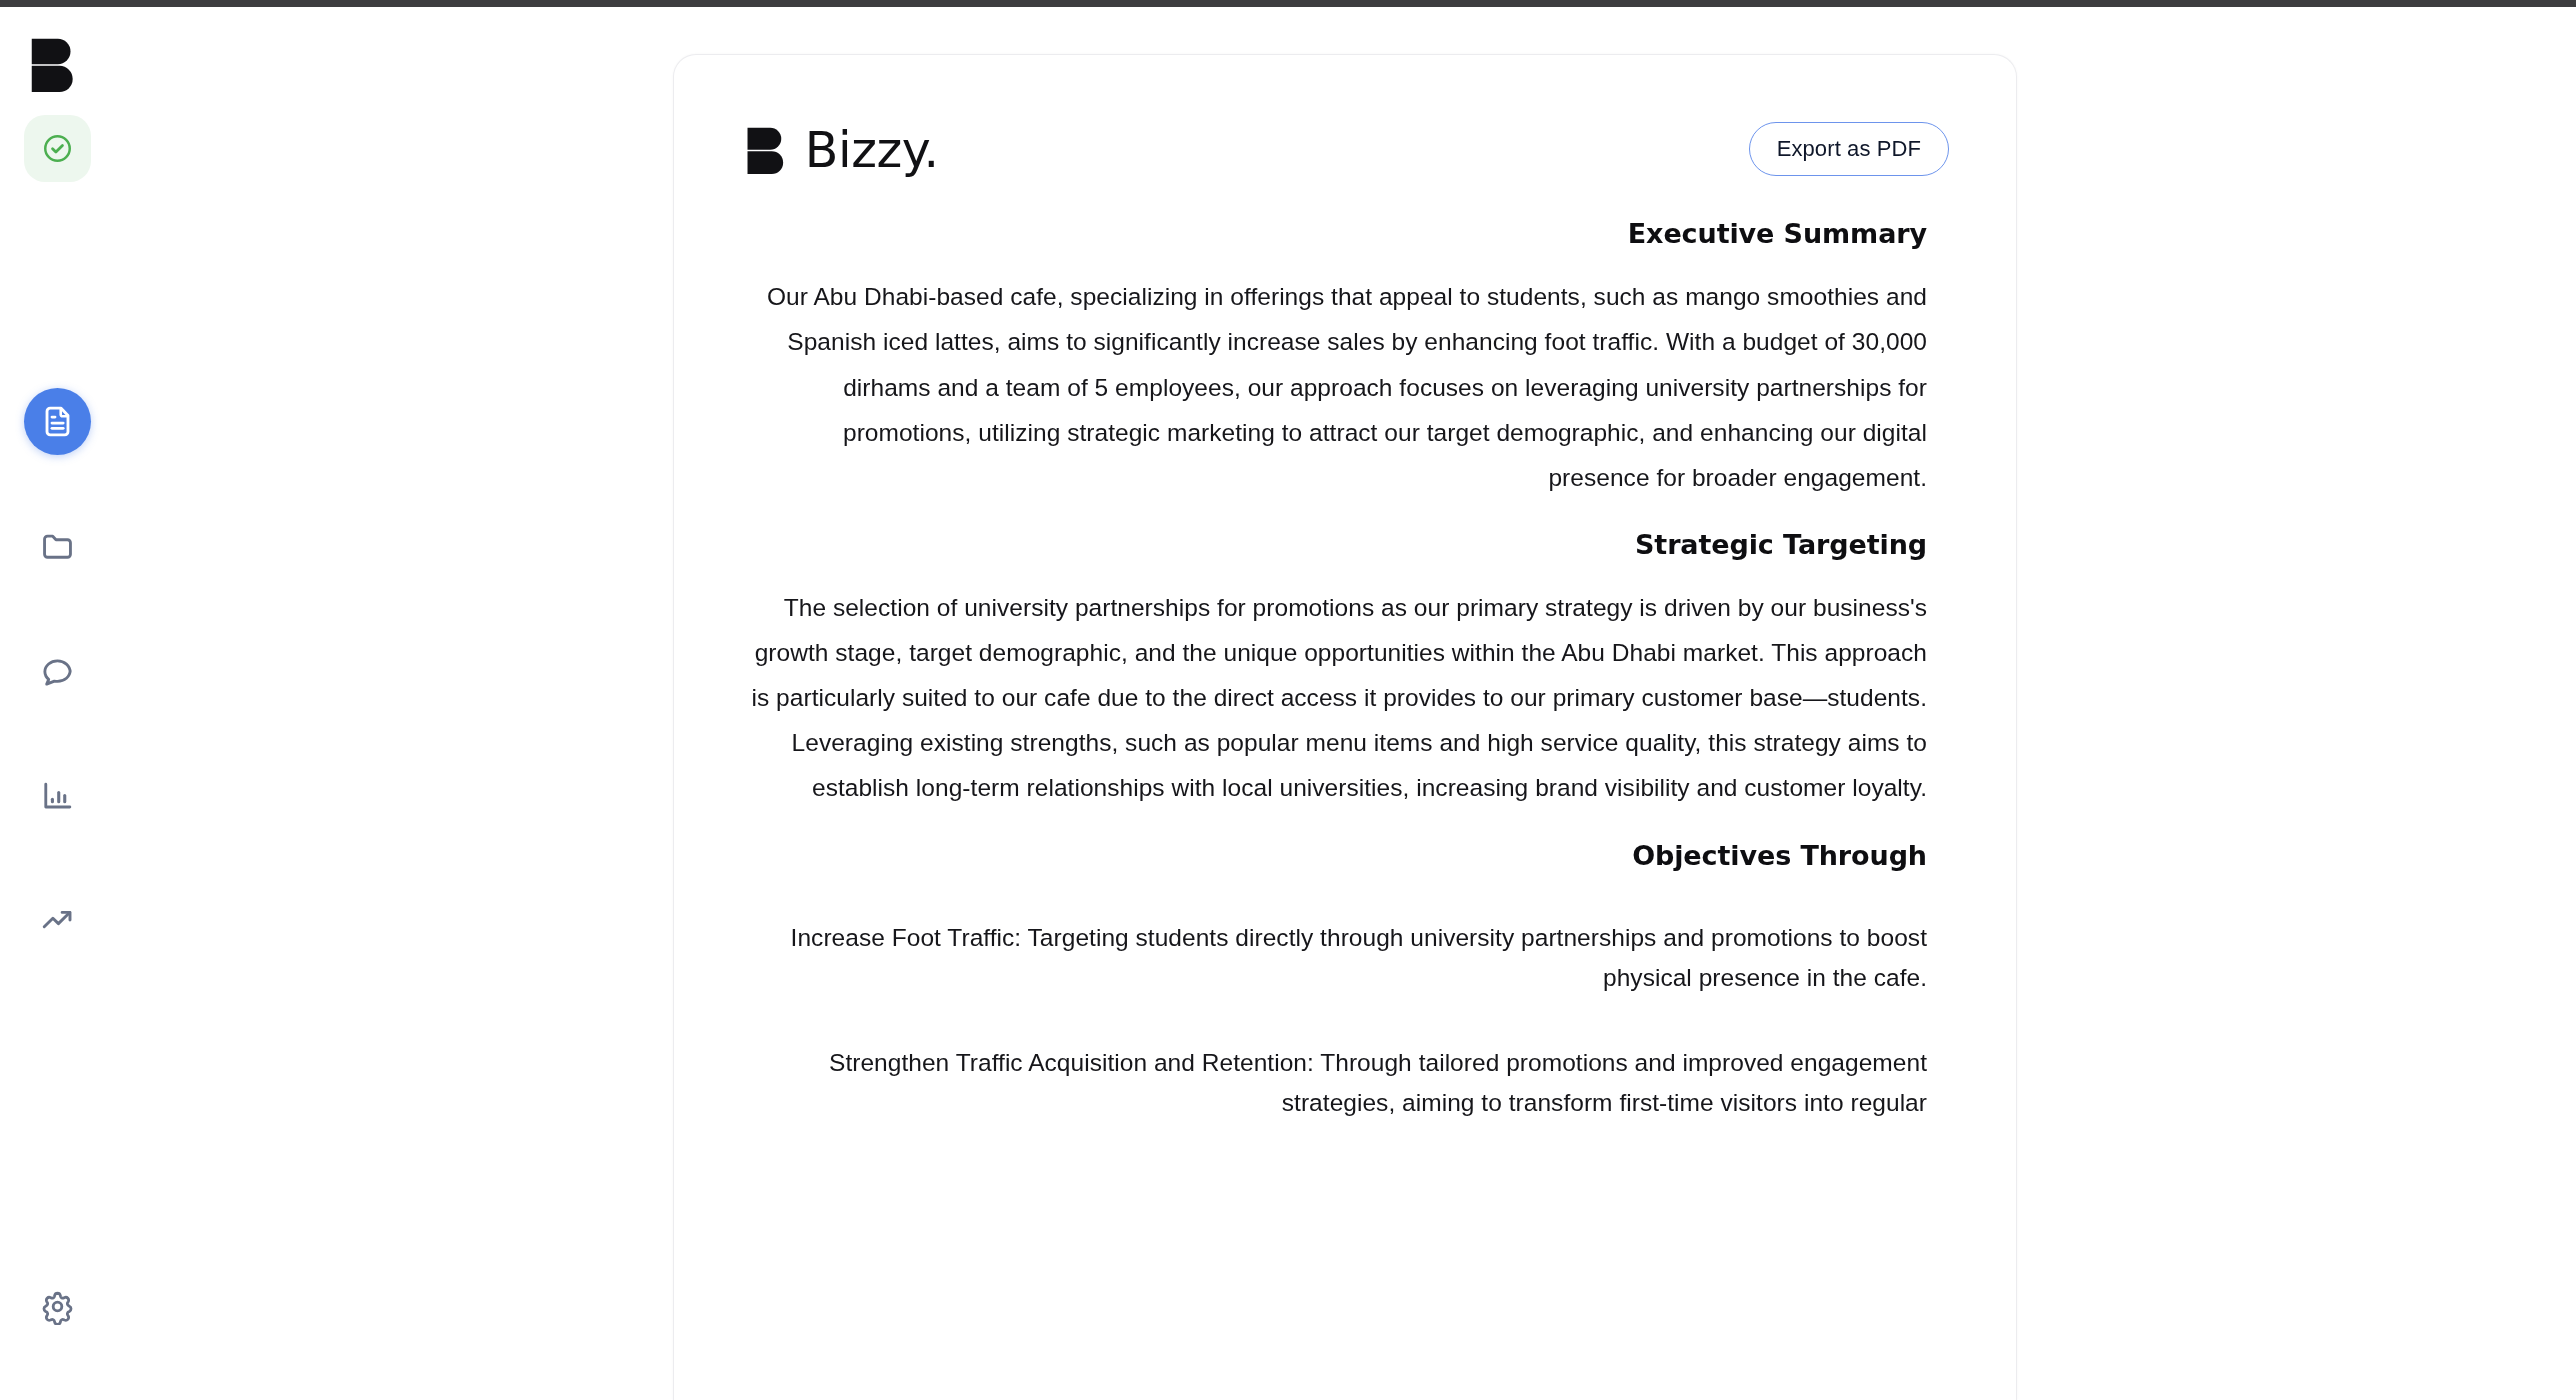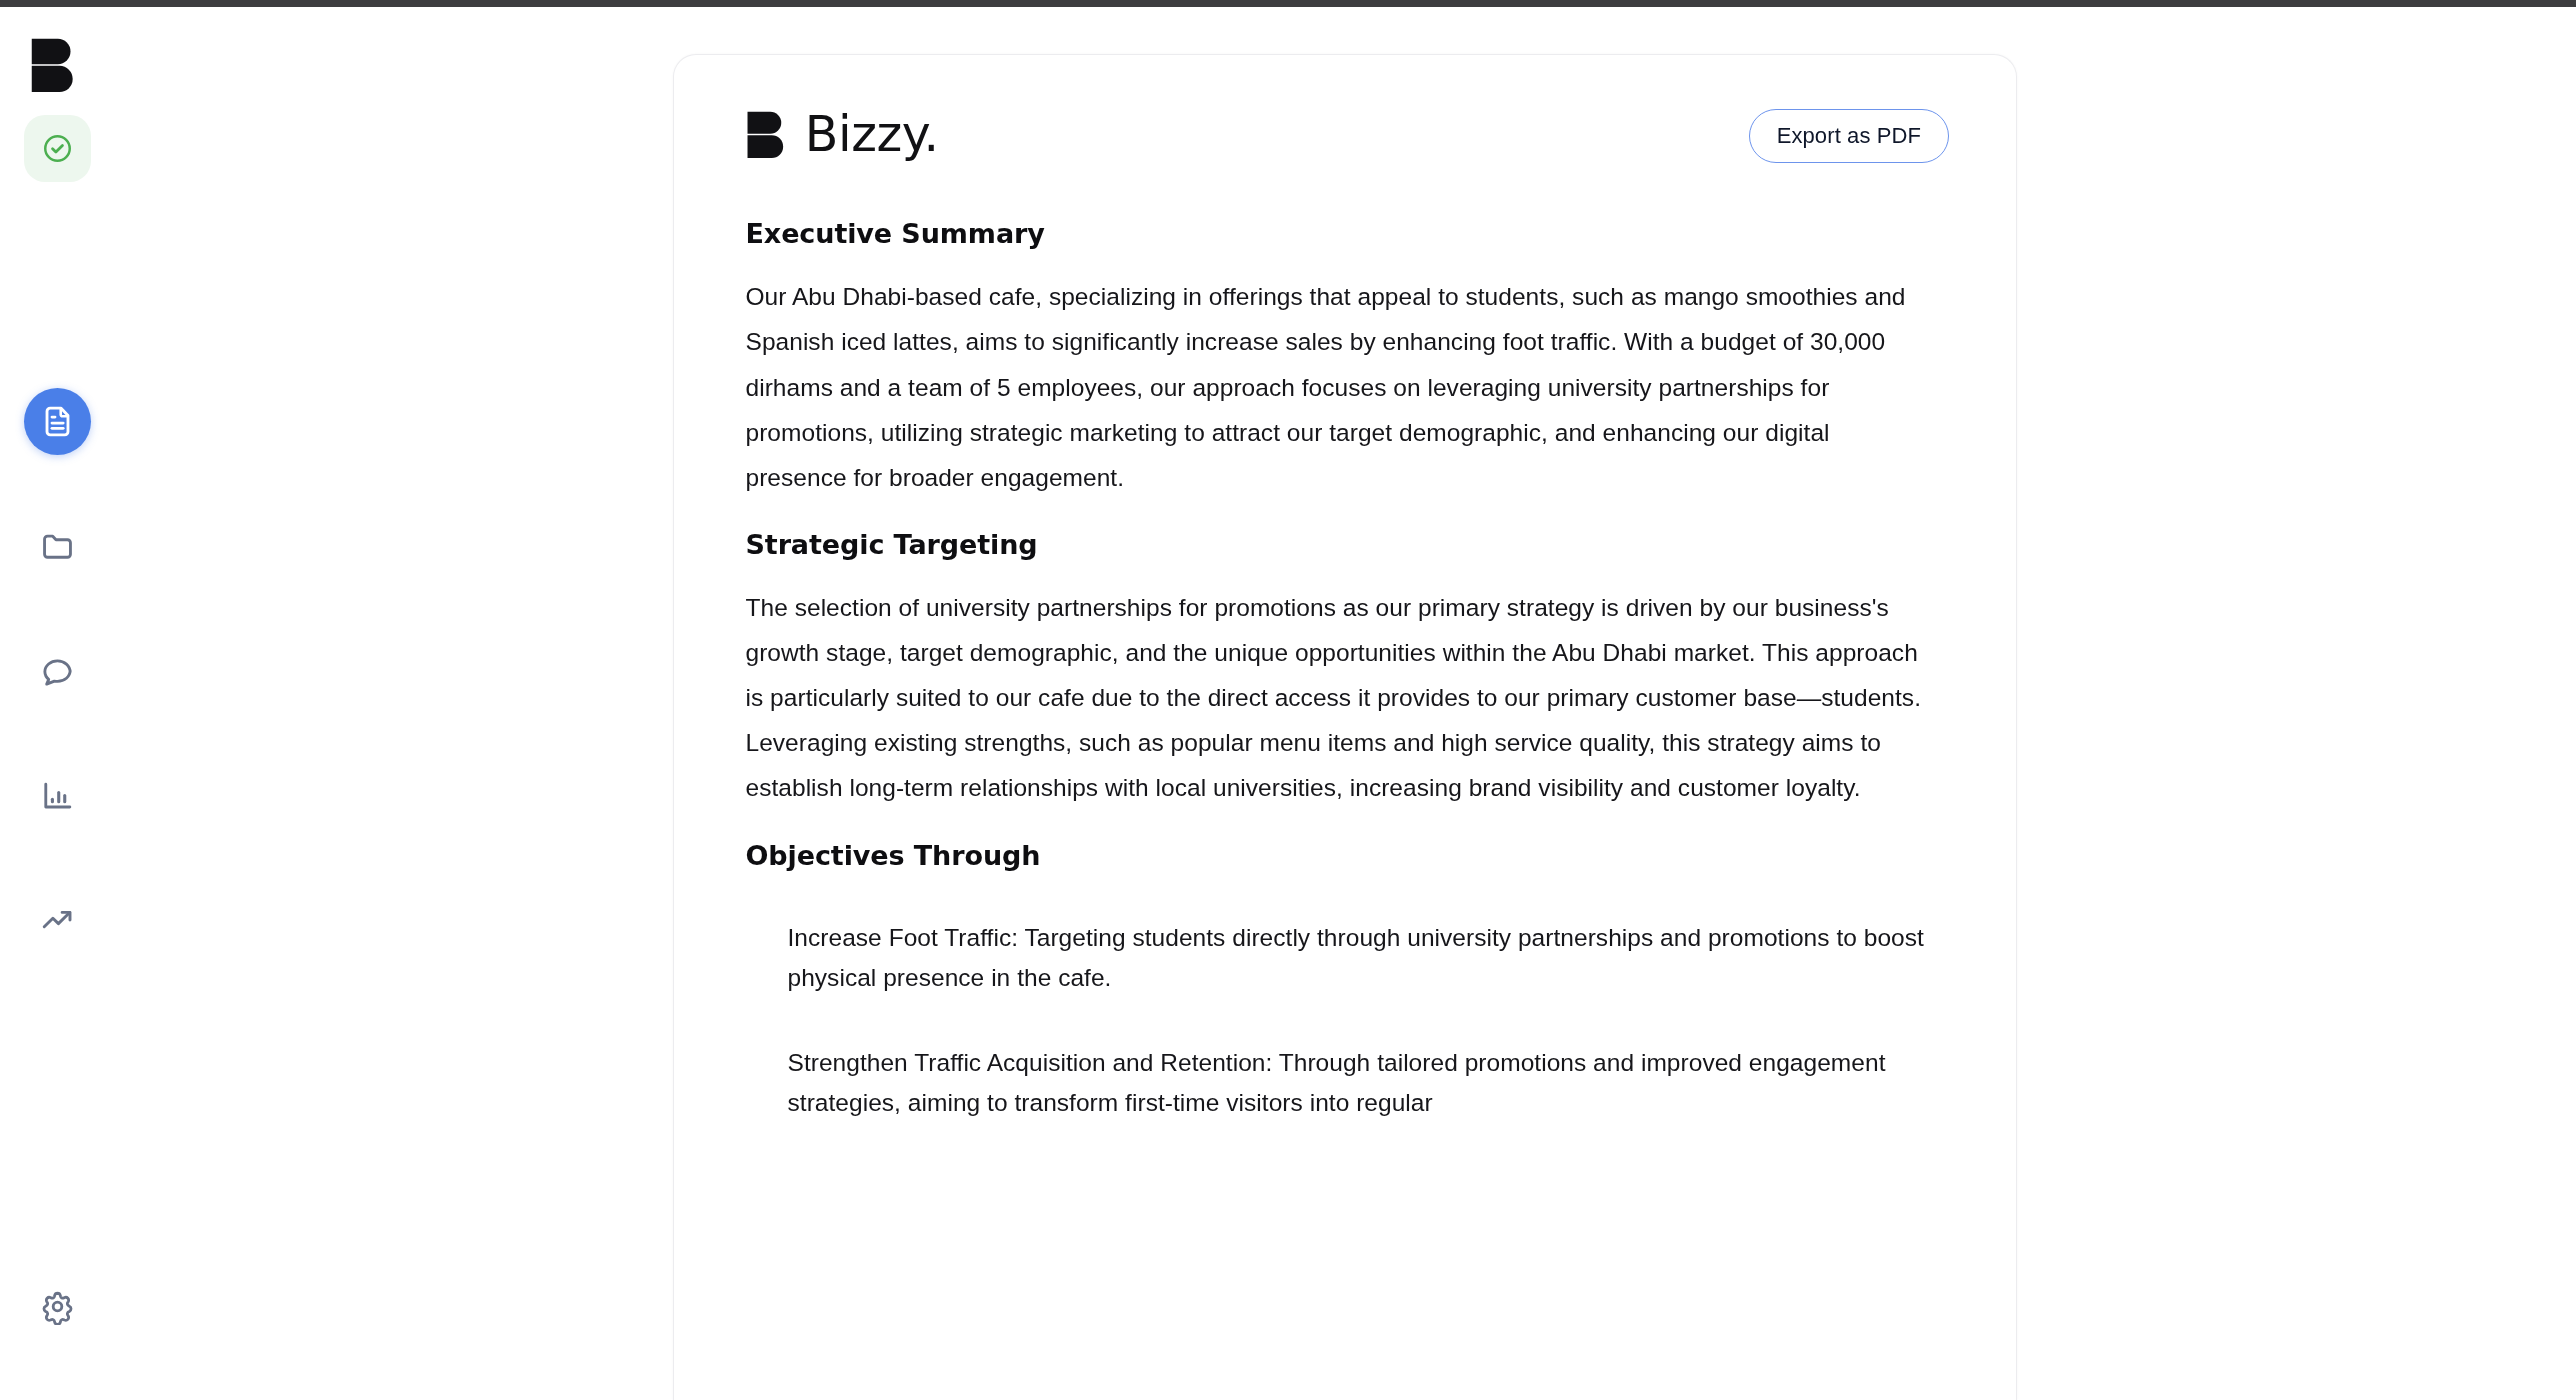--- a/index.html
+++ b/index.html
@@ -105,21 +105,21 @@
     box-shadow: 0 0.9px 2.6px rgba(16,24,40,0.04);
     overflow: hidden;
   }
 
   .doc-inner {
     padding: 54px 67px 0 54px;
   }
 
   .doc-header {
     display: flex;
-    align-items: flex-start;
+    align-items: flex-end;
     justify-content: space-between;
     height: 67px;
     padding-left: 17.5px;
   }
 
   .wordmark {
     display: flex;
     align-items: center;
     gap: 12.3px;
   }
@@ -143,20 +143,21 @@
     font-size: 22px;
     font-family: "Liberation Sans", sans-serif;
     letter-spacing: 0.1px;
     cursor: pointer;
     white-space: nowrap;
   }
 
   .doc-body {
     padding: 0 22px 0 17.5px;
     margin-top: 42px;
+    text-align: right;
   }
 
   h2.sec-title {
     font-family: "DejaVu Sans", sans-serif;
     font-size: 27px;
     font-weight: bold;
     color: #0e0e11;
     letter-spacing: -0.1px;
     line-height: 1.2;
   }

